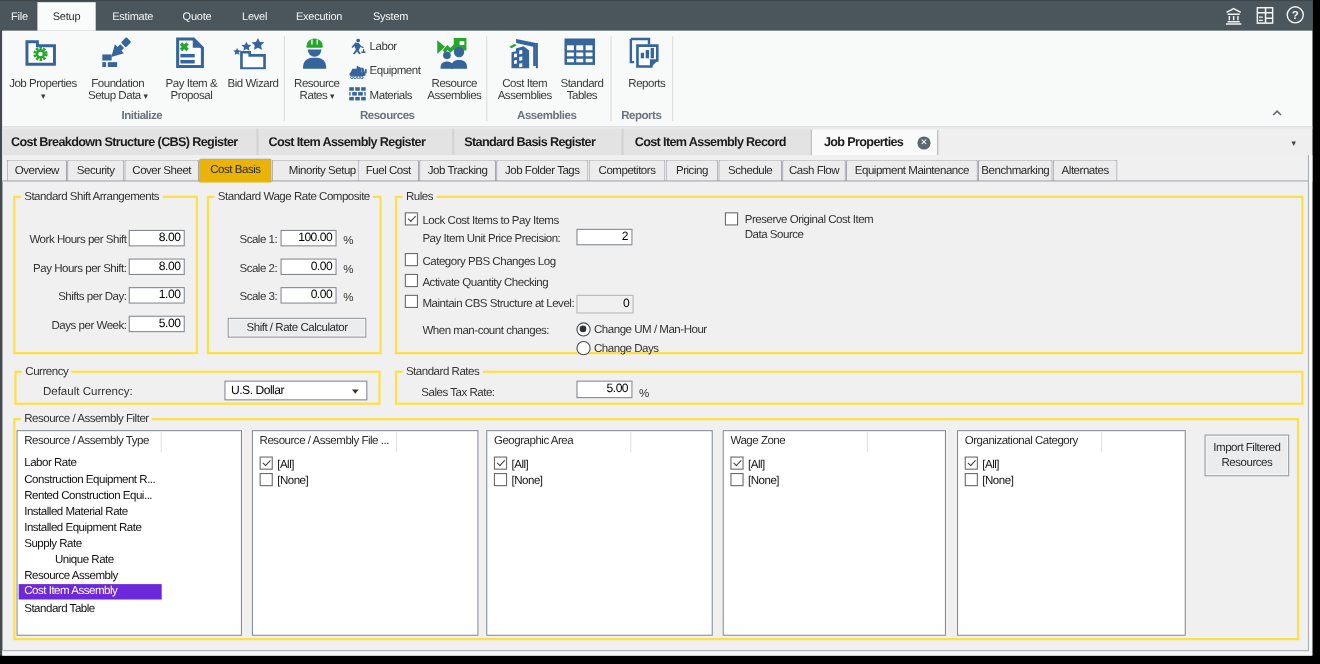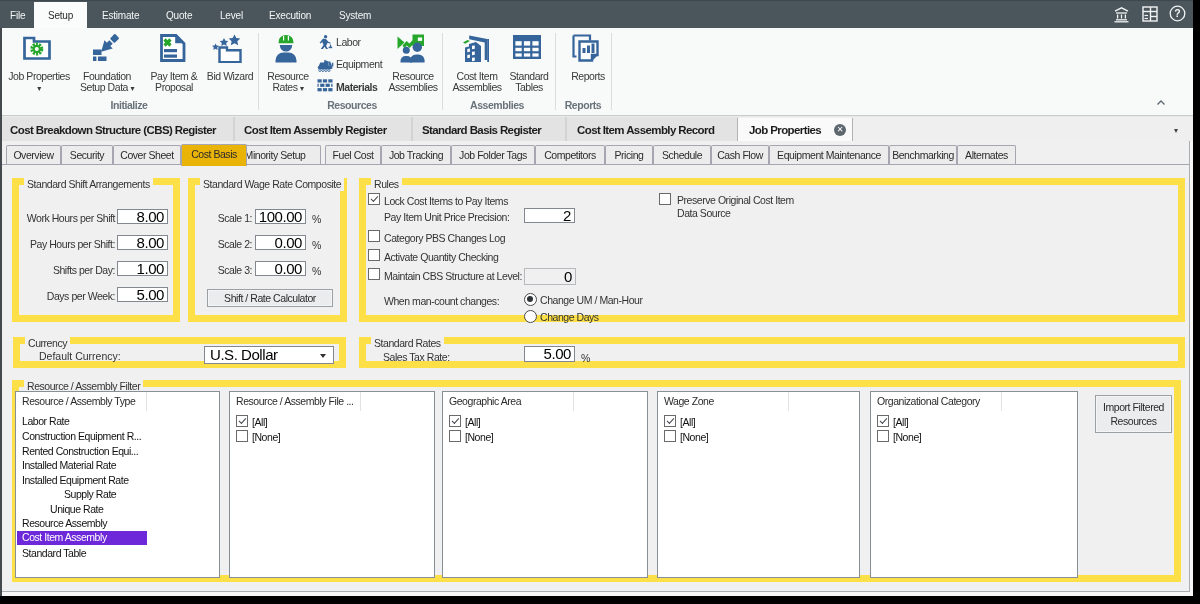--- a/index.html
+++ b/index.html
@@ -29,25 +29,25 @@
 .dtab-sep { position:absolute; top:0; width:2px; height:25px; background:#d2d3d3; }
 #dtab-active { position:absolute; left:735px; top:1px; width:116px; height:24px; background:#fafafa; border-left:1px solid #b3b3b3; border-right:1px solid #b3b3b3; }
 
 
 #subtabs { position:absolute; left:2px; top:141px; width:1191px; height:24px; background:#f0f0f0; }
 .stab { position:absolute; top:4px; height:20px; background:#ececec; border:1px solid #a6a6b0; border-bottom:none; border-radius:2px 2px 0 0; font-size:10.5px; letter-spacing:-0.45px; color:#2b2b2b; text-align:center; line-height:19px; white-space:nowrap; }
 .stab.active { background:#eab308; top:3px; height:22px; z-index:2; }
 #subline { position:absolute; left:2px; top:164px; width:1191px; height:1px; background:#a6a6b0; }
 
 
-.gbox { position:absolute; border:7px solid #fde047; }
+.gbox { position:absolute; border:2px solid #fde047; }
 .gtitle { position:absolute; top:-7px; background:#f0f0f0; font-size:10.5px; letter-spacing:-0.45px; color:#333; padding:0 3px; white-space:nowrap; line-height:13px; }
 .flabel { position:absolute; font-size:10.5px; letter-spacing:-0.45px; color:#333; white-space:nowrap; }
 .rlab { text-align:right; }
-.tbox { position:absolute; background:#fff; border:1px solid #838890; font-size:15px; letter-spacing:-0.45px; color:#000; text-align:right; padding-right:3px; line-height:13px; }
+.tbox { position:absolute; background:#fff; border:1px solid #838890; font-size:11px; letter-spacing:-0.45px; color:#000; text-align:right; padding-right:3px; line-height:13px; }
 .tbox.gray { background:#f0f0f0; }
 .cb { position:absolute; width:12px; height:12px; background:#fff; border:1px solid #6a6a6a; }
 .cb.checked::after { content:""; position:absolute; left:1.6px; top:1.8px; width:5.8px; height:3.2px; border-left:1.6px solid #40454b; border-bottom:1.6px solid #40454b; transform:rotate(-47deg); }
 .radio { position:absolute; width:13px; height:13px; background:#fff; border:1.3px solid #4a4a4a; border-radius:50%; }
 .radio.sel::after { content:""; position:absolute; left:2.2px; top:2.2px; width:6px; height:6px; background:#2e3338; border-radius:50%; }
 .btn { position:absolute; background:#eaeced; border:1px solid #9aa0a4; box-shadow:inset 0 0 0 1px #f4f5f6; font-size:10.5px; letter-spacing:-0.45px; color:#2b2b2b; text-align:center; }
 .lbox { position:absolute; background:#fff; border:1px solid #878f99; }
 .lhdr { position:absolute; left:0; top:0; right:0; height:20px; font-size:10.5px; letter-spacing:-0.45px; color:#2b2b2b; padding:3px 0 0 6px; }
 .lhdr::after { content:""; position:absolute; left:130px; top:0px; width:1px; height:19px; background:#e2e2e2; }
 .litem { position:absolute; left:1px; font-size:10.5px; letter-spacing:-0.45px; color:#111; padding-left:5px; height:15px; line-height:13px; white-space:nowrap; }
@@ -249,21 +249,21 @@
       <rect x="8.6" y="4.7" width="4.2" height="3.2"></rect>
       <rect x="0.5" y="4.7" width="1.2" height="3.2"></rect>
       <rect x="14.2" y="4.7" width="1.3" height="3.2"></rect>
       <rect x="0.5" y="9.1" width="4.2" height="3.2"></rect>
       <rect x="5.9" y="9.1" width="4.2" height="3.2"></rect>
       <rect x="11.3" y="9.1" width="4.2" height="3.2"></rect>
     </g>
   </svg>
   <div class="small-label" style="left:334px; top:8px;">Labor</div>
   <div class="small-label" style="left:334px; top:30px;">Equipment</div>
-  <div class="small-label" style="left:334px; top:53px;font-weight:bold;">Materials</div>
+  <div class="small-label" style="left:334px; top:53px;">Materials</div>
   <svg style="position:absolute; left:1154px; top:71px;" width="10" height="7" viewBox="0 0 10 7">
       <path d="M1.5 5.5 L5 2 L8.5 5.5" fill="none" stroke="#5f6a70" stroke-width="1.4"></path>
     </svg>
 </div>
 
 <div id="doctabs">
   <div style="position:absolute; left:0; top:0; width:737px; height:25px; background:#e3e3e3;"></div>
   <span class="dtab" style="left:8px;">Cost Breakdown Structure (CBS) Register</span>
   <span class="dtab" style="left:242px;">Cost Item Assembly Register</span>
   <span class="dtab" style="left:420px;">Standard Basis Register</span>
@@ -275,21 +275,21 @@
   <span class="dtab" style="left:747px; z-index:3;">Job Properties</span>
   <span style="position:absolute; left:832px; top:7px; z-index:3; width:12px; height:12px; background:#5d686e; border-radius:50%; color:#fff; font-size:8px; line-height:12px; text-align:center;">✕</span>
   <span style="position:absolute; left:1172px; top:9px; color:#444; font-size:8px;">▾</span>
 </div>
 
 <div id="subtabs">
   <div class="stab" style="left:4px; width:55px;">Overview</div>
   <div class="stab" style="left:59px; width:52px;">Security</div>
   <div class="stab" style="left:111px; width:68px;">Cover Sheet</div>
   <div class="stab active" style="left:179px; width:66px;">Cost Basis</div>
-  <div class="stab" style="left:227px; width:92px;">Minority Setup</div>
+  <div class="stab" style="left:245px; width:92px;">Minority Setup</div>
   <div class="stab" style="left:323px; width:56px;">Fuel Cost</div>
   <div class="stab" style="left:379px; width:70px;">Job Tracking</div>
   <div class="stab" style="left:449px; width:84px;">Job Folder Tags</div>
   <div class="stab" style="left:533px; width:70px;">Competitors</div>
   <div class="stab" style="left:603px; width:48px;">Pricing</div>
   <div class="stab" style="left:651px; width:58px;">Schedule</div>
   <div class="stab" style="left:709px; width:58px;">Cash Flow</div>
   <div class="stab" style="left:767px; width:120px;">Equipment Maintenance</div>
   <div class="stab" style="left:887px; width:68px;">Benchmarking</div>
   <div class="stab" style="left:955px; width:59px;">Alternates</div>
@@ -362,21 +362,21 @@
 <div class="gbox" style="left:12px; top:380px; width:1169px; height:202px;">
   <div class="gtitle" style="left:5px;">Resource / Assembly Filter</div>
 </div>
 <div class="lbox" style="left:15px; top:391px; width:205px; height:187px;">
   <div class="lhdr">Resource / Assembly Type</div>
   <div class="litem" style="top:23px;">Labor Rate</div>
   <div class="litem" style="top:38px;">Construction Equipment R...</div>
   <div class="litem" style="top:53px;">Rented Construction Equi...</div>
   <div class="litem" style="top:67px;">Installed Material Rate</div>
   <div class="litem" style="top:82px;">Installed Equipment Rate</div>
-  <div class="litem" style="top:96px;margin-left:42px;">Supply Rate</div>
+  <div class="litem" style="top:96px;">Supply Rate</div>
   <div class="litem" style="top:111px;padding-left:33px;">Unique Rate</div>
   <div class="litem" style="top:125px;">Resource Assembly</div>
   <div class="litem" style="top:139px; background:#6d28d9; color:#fff; width:130px; height:14px; line-height:13px;">Cost Item Assembly</div>
   <div class="litem" style="top:155px;">Standard Table</div>
 </div>
 <div class="lbox" style="left:229px; top:391px; width:206px; height:187px;">
   <div class="lhdr">Resource / Assembly File ...</div>
   <div class="cb checked" style="left:6px; top:23px;"></div>
   <div class="litem" style="left:17px; top:24px;">[All]</div>
   <div class="cb" style="left:6px; top:38px;"></div>

